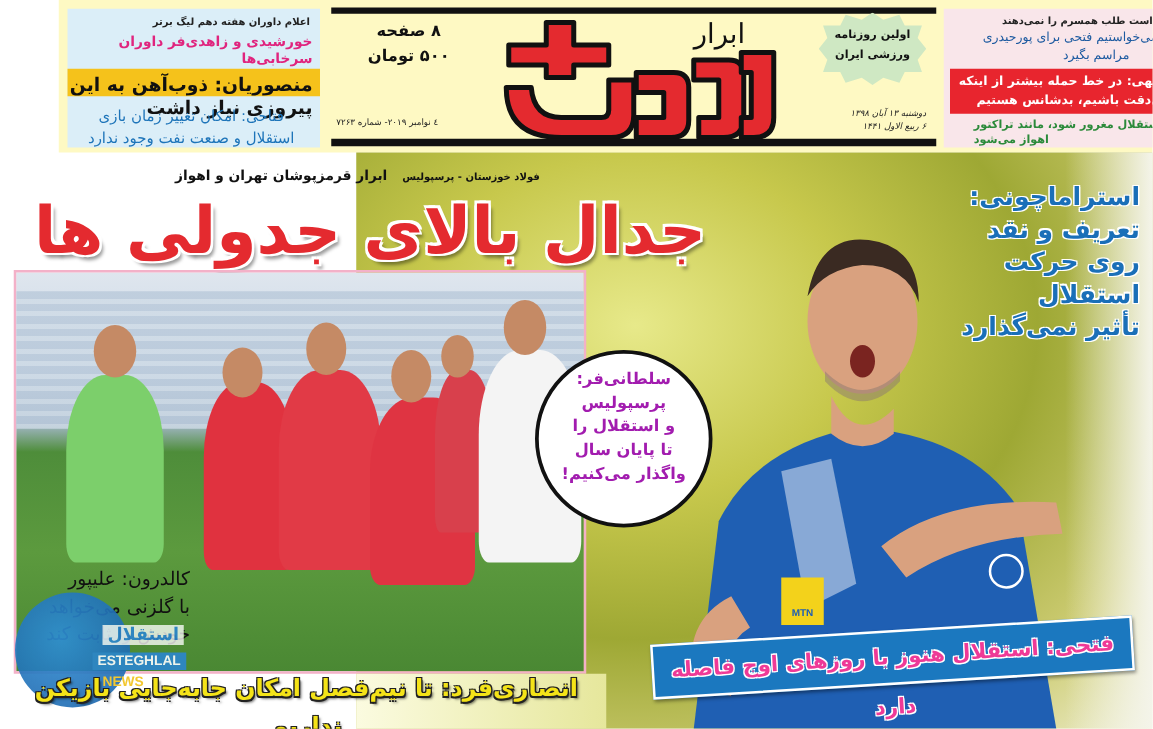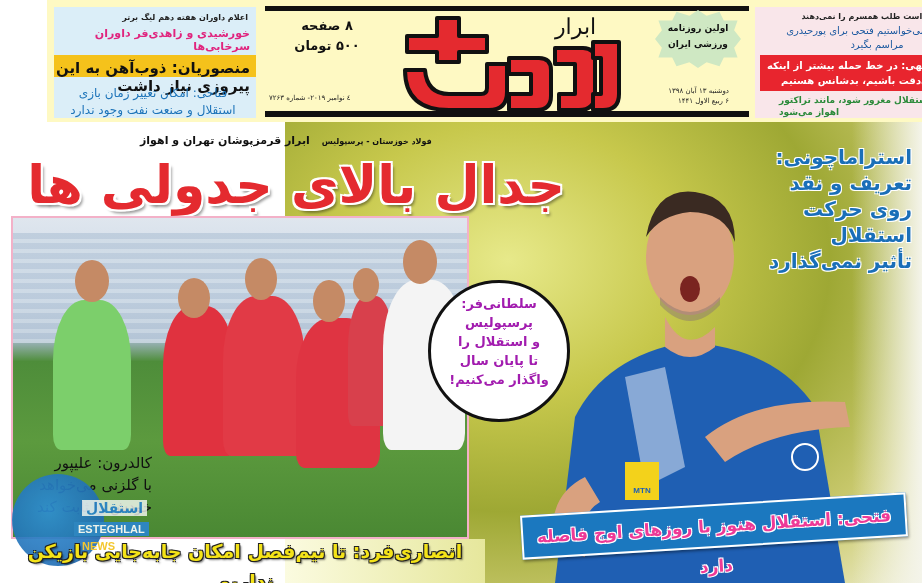--- a/index.html
+++ b/index.html
@@ -20,21 +20,21 @@
   .box-right .kicker { position: absolute; right: 10px; top: 5px; width: 190px; text-align: center; font-size: 8px; font-weight: bold; color: #222; }
   .box-right .blue { position: absolute; right: 6px; top: 17px; width: 196px; text-align: center; font-size: 10px; line-height: 14px; color: #1d5aa0; }
   .box-right .red-bar { position: absolute; left: 5px; top: 48px; width: 196px; height: 36px; background: #e8252e; text-align: center; color: #fff; font-size: 10px; font-weight: bold; line-height: 15px; padding-top: 3px; }
   .box-right .green { position: absolute; right: 6px; top: 87px; width: 196px; text-align: left; font-size: 9px; line-height: 12px; color: #2b8a3a; font-weight: bold; }
 
   .center-mast { position: absolute; left: 218px; top: 6px; width: 484px; height: 112px; }
   .rule-top { position: absolute; left: 0; top: 0; width: 484px; height: 5px; background: #111; }
   .rule-bottom { position: absolute; left: 0; top: 105px; width: 484px; height: 6px; background: #111; }
   .mast-price { position: absolute; left: 22px; top: 10px; width: 80px; text-align: center; font-weight: bold; font-size: 13px; line-height: 20px; color: #111; }
   .mast-issue { position: absolute; left: 4px; top: 88px; font-size: 7px; color: #222; }
-  .mast-date { position: absolute; right: 20px; top: 80px; width: 110px; font-size: 7px; line-height: 10px; color: #222; text-align: right; }
+  .mast-date { position: absolute; right: 8px; top: 80px; width: 110px; font-size: 7px; line-height: 10px; color: #222; text-align: right; font-style: italic; }
   .badge-star { position: absolute; left: 390px; top: 4px; width: 86px; height: 58px; background: #cfe8c3; clip-path: polygon(50% 0%,60% 10%,75% 3%,80% 18%,96% 18%,92% 35%,100% 50%,92% 65%,96% 82%,80% 82%,75% 97%,60% 90%,50% 100%,40% 90%,25% 97%,20% 82%,4% 82%,8% 65%,0% 50%,8% 35%,4% 18%,20% 18%,25% 3%,40% 10%); }
   .badge-text { position: absolute; left: 390px; top: 14px; width: 86px; text-align: center; font-size: 9px; font-weight: bold; line-height: 16px; color: #111; }
   .logo { position: absolute; left: 132px; top: 2px; width: 230px; height: 108px; }
   .logo-abrar { position: absolute; left: 290px; top: 8px; font-size: 22px; color: #111; font-family: "DejaVu Serif", serif; }
 
   
   .main { position: absolute; left: 0; top: 122px; width: 922px; height: 461px; }
   .photo-right { position: absolute; left: 285px; top: 0; width: 637px; height: 461px;
     background: radial-gradient(ellipse at 35% 30%, #e7e98a 0%, #c7c84c 30%, #9ea834 55%, #cdcc73 80%, #eeeecf 100%); }
   .photo-right::after { content: ""; position: absolute; right: 0; top: 0; width: 70px; height: 461px; background: linear-gradient(to right, rgba(255,255,255,0), #f4f4ea); }

